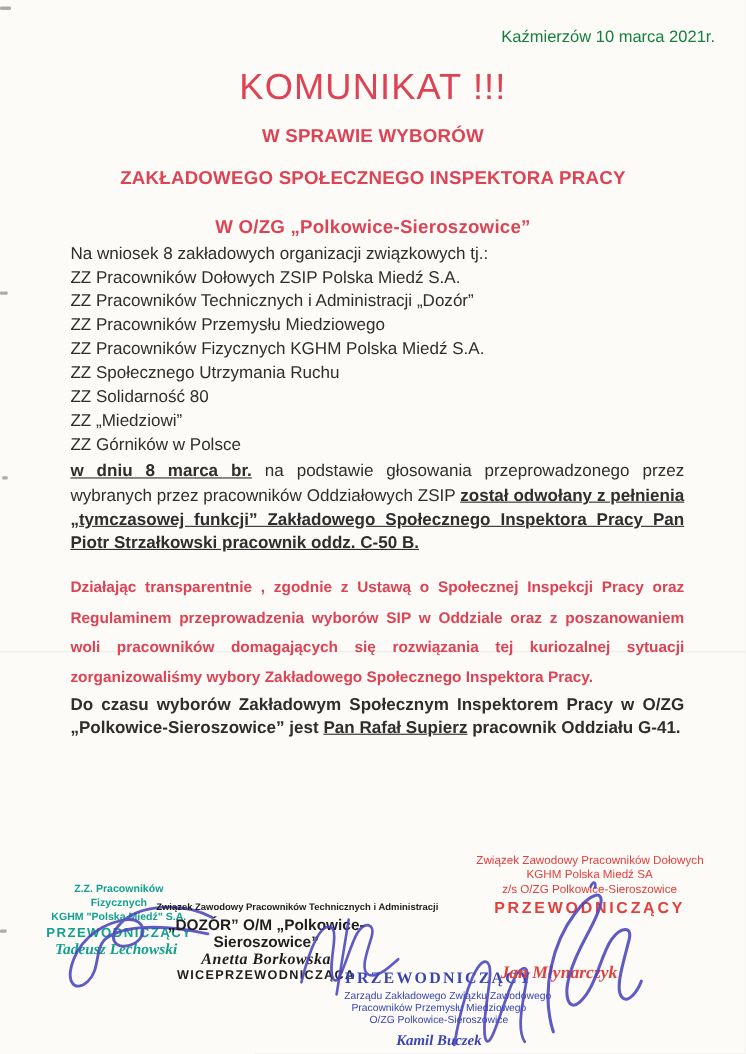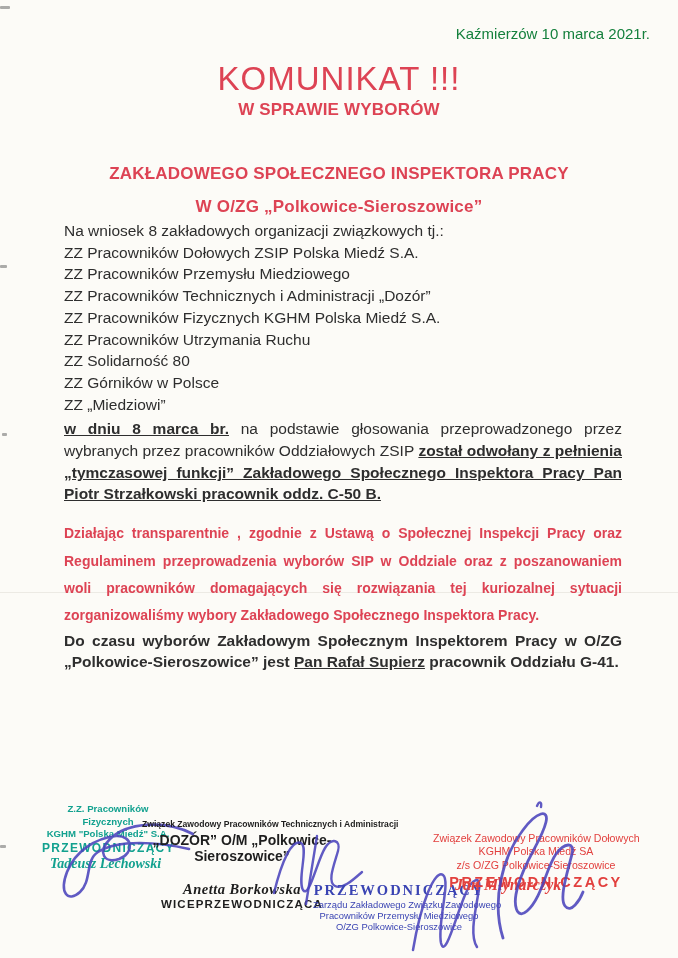--- a/index.html
+++ b/index.html
@@ -12,21 +12,21 @@
   
   .dateline { position:absolute; top:25px; right:28px; font-size:15px; color:#15803d; }
   .doc-title {
     position:absolute; top:60px; left:0; width:100%; text-align:center;
     color:var(--heading-red,#dd4354); font-size:33px; font-weight:400; letter-spacing:1px;
   }
   .doc-sub {
     position:absolute; left:0; width:100%; text-align:center;
     color:var(--heading-red,#dd4354); font-size:17px; font-weight:700; letter-spacing:.2px;
   }
-  .sub1 { top:100px; } .sub2 { top:164px; } .sub3 { top:197px; }
+  .sub1 { top:114px; } .sub2 { top:152px; } .sub3 { top:197px; }
   
   .column { position:absolute; left:64px; top:220px; width:558px; font-size:15.5px; line-height:21.7px; }
   .line { white-space:nowrap; }
   .para-recall { margin-top:3px; text-align:justify; }
   .bold-underline { font-weight:700; text-decoration:underline; }
   .para-red {
     margin-top:15px; color:var(--heading-red,#dd4354);
     font-weight:700; font-size:14px; line-height:27.4px; text-align:justify;
   }
   .para-employer { margin-top:6px; text-align:justify; }
@@ -42,34 +42,34 @@
   }
   .stamp-fizycznych .role { font-size:12px; letter-spacing:1.3px; margin-top:1px; }
   .name-lechowski {
     position:absolute; left:50px; top:856px; color:var(--stamp-teal,#12a18f);
     font-family:"Liberation Serif","DejaVu Serif",serif; font-style:italic; font-weight:700; font-size:14px;
   }
   .stamp-dozor { left:142px; top:819px; width:200px; color:var(--stamp-black,#1e1e1e); }
   .stamp-dozor .org1 { font-size:8.6px; font-weight:700; white-space:nowrap; }
   .stamp-dozor .org2 { font-size:14px; font-weight:700; margin-top:3px; }
   .stamp-dozor .name {
-    margin-top:17px; font-family:"Liberation Serif","DejaVu Serif",serif;
+    font-family:"Liberation Serif","DejaVu Serif",serif;
     font-style:italic; font-weight:700; font-size:14.5px; letter-spacing:.5px;
   }
   .stamp-dozor .role { font-size:11.5px; font-weight:700; letter-spacing:1.2px; }
   .stamp-przemyslu { left:313px; top:882px; width:172px; color:var(--stamp-blue,#3a44b3); }
   .stamp-przemyslu .role {
     font-family:"Liberation Serif","DejaVu Serif",serif; font-size:14.5px; letter-spacing:2px; font-weight:600;
   }
   .stamp-przemyslu .org { font-size:9.4px; line-height:11px; white-space:nowrap; }
   .stamp-przemyslu .name {
     margin-top:6px; font-family:"Liberation Serif","DejaVu Serif",serif;
     font-style:italic; font-weight:700; font-size:13.5px;
   }
-  .stamp-dolowych { left:433px; top:832px; width:206px; color:var(--stamp-red,#e2403e); }
+  .stamp-dolowych { left:433px; top:776px; width:206px; color:var(--stamp-red,#e2403e); }
   .stamp-dolowych .org { font-size:10.6px; line-height:13.3px; white-space:nowrap; }
   .stamp-dolowych .role { font-size:14.5px; font-weight:700; letter-spacing:2.5px; margin-top:2px; }
   .name-mlynarczyk {
     position:absolute; left:455px; top:876px; color:var(--stamp-red,#e2403e);
     font-family:"Liberation Serif","DejaVu Serif",serif; font-style:italic; font-weight:700; font-size:16px;
   }
   
   .ink { position:absolute; }
   .ink path { fill:none; stroke:var(--ink-blue,#4a43bc); stroke-linecap:round; stroke-linejoin:round; opacity:.88; }
 </style>
@@ -86,27 +86,27 @@
 
   <div class="dateline">Kaźmierzów 10 marca 2021r.</div>
   <div class="doc-title">KOMUNIKAT !!!</div>
   <div class="doc-sub sub1">W SPRAWIE WYBORÓW</div>
   <div class="doc-sub sub2">ZAKŁADOWEGO SPOŁECZNEGO INSPEKTORA PRACY</div>
   <div class="doc-sub sub3">W O/ZG „Polkowice-Sieroszowice”</div>
 
   <div class="column">
     <div class="line">Na wniosek 8 zakładowych organizacji związkowych tj.:</div>
     <div class="line">ZZ Pracowników Dołowych ZSIP Polska Miedź S.A.</div>
+    <div class="line">ZZ Pracowników Technicznych i Administracji  „Dozór”</div>
     <div class="line">ZZ Pracowników Przemysłu Miedziowego</div>
-    <div class="line">ZZ Pracowników Technicznych i Administracji  „Dozór”</div>
     <div class="line">ZZ Pracowników Fizycznych KGHM Polska Miedź S.A.</div>
-    <div class="line">ZZ Pracowników Utrzymania Ruchu</div>
+    <div class="line">ZZ Społecznego Utrzymania Ruchu</div>
     <div class="line">ZZ Solidarność 80</div>
+    <div class="line">ZZ „Miedziowi”</div>
     <div class="line">ZZ Górników w Polsce</div>
-    <div class="line">ZZ „Miedziowi”</div>
 
     <p class="para-recall" style="margin:3px 0 0 0;">
       <span class="bold-underline">w dniu 8 marca br.</span><span> na podstawie głosowania przeprowadzonego przez wybranych przez pracowników Oddziałowych ZSIP </span><span class="bold-underline">został odwołany z pełnienia „tymczasowej funkcji” Zakładowego Społecznego Inspektora Pracy Pan Piotr Strzałkowski pracownik oddz. C-50 B.</span>
     </p>
 
     <p class="para-red" style="margin:15px 0 0 0;">Działając transparentnie , zgodnie z Ustawą o Społecznej Inspekcji Pracy oraz Regulaminem przeprowadzenia wyborów SIP w Oddziale oraz z poszanowaniem woli pracowników domagających się rozwiązania tej kuriozalnej sytuacji zorganizowaliśmy wybory Zakładowego Społecznego Inspektora Pracy.</p>
 
 
     <p class="para-interim" style="margin:0;">
       <span>Do czasu wyborów Zakładowym Społecznym Inspektorem Pracy w O/ZG „Polkowice-Sieroszowice” jest </span><span class="bold-underline">Pan Rafał Supierz</span><span> pracownik Oddziału G-41.</span>
@@ -132,20 +132,21 @@
   <svg class="ink" style="left:258px;top:830px;" width="118" height="78" viewBox="0 0 118 78">
     <path d="M16,63 C24,30 34,9 43,13 C51,17 39,50 45,60 C51,69 59,31 67,18 C74,7 83,10 80,21 C76,35 69,52 77,56 C85,60 97,48 104,42" stroke-width="2.4"></path>
     <path d="M59,6 L48,74" stroke-width="2.4"></path>
   </svg>
 
   <div class="stamp stamp-przemyslu">
     <div class="role">PRZEWODNICZĄCY</div>
     <div class="org">Zarządu Zakładowego Związku Zawodowego</div>
     <div class="org">Pracowników Przemysłu Miedziowego</div>
     <div class="org">O/ZG  Polkowice-Sieroszowice</div>
+    <div class="name">Kamil Buczek</div>
   </div>
   <svg class="ink" style="left:386px;top:860px;" width="112" height="98" viewBox="0 0 112 98">
     <path d="M27,90 C35,42 49,9 57,15 C65,21 51,63 55,83 C59,99 69,59 79,35 C86,18 95,15 93,29 C90,49 83,75 91,87" stroke-width="2.5"></path>
   </svg>
 
   <div class="stamp stamp-dolowych">
     <div class="org">Związek Zawodowy Pracowników Dołowych</div>
     <div class="org">KGHM Polska Miedź SA</div>
     <div class="org">z/s O/ZG Polkowice-Sieroszowice</div>
     <div class="role">PRZEWODNICZĄCY</div>

